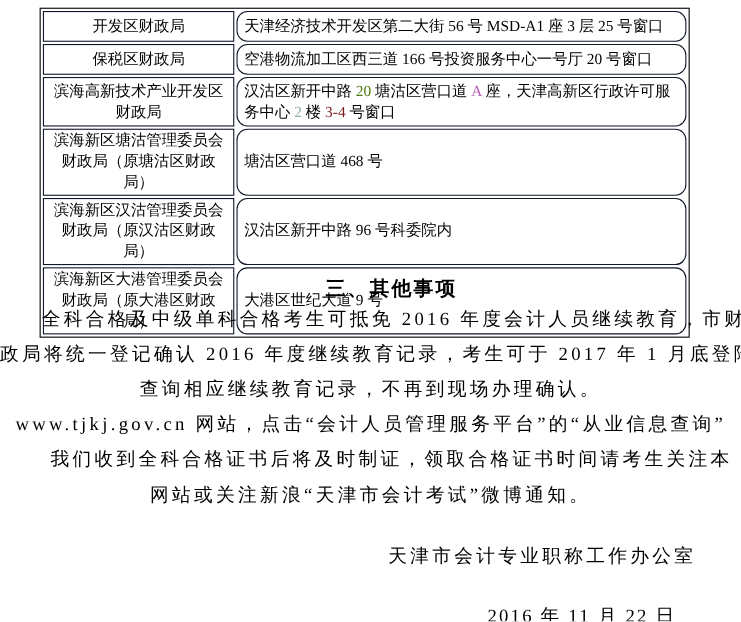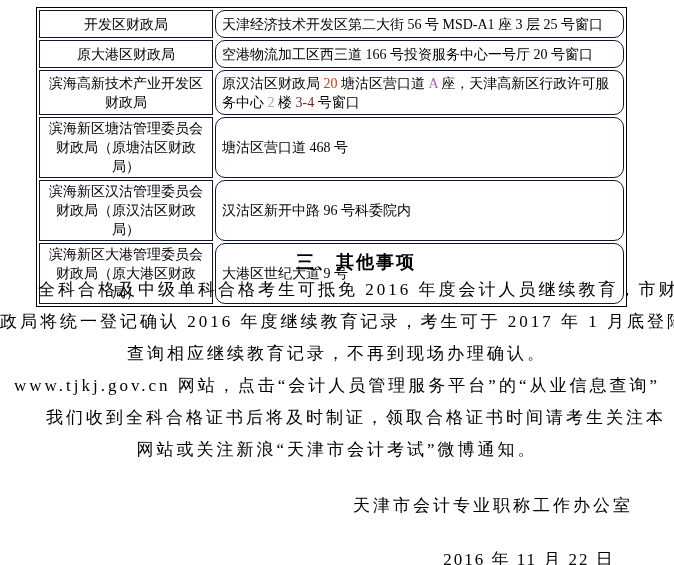--- a/index.html
+++ b/index.html
@@ -61,26 +61,26 @@
 
 <div class="page">
 
   <table class="office-table">
     <tbody>
         <tr>
           <td class="org">开发区财政局</td>
           <td class="addr"><span>天津经济技术开发区第二大街 56 号 MSD-A1 座 3 层 25 号窗口</span></td>
         </tr>
         <tr>
-          <td class="org">原大港区财政局</td>
+          <td class="org">保税区财政局</td>
           <td class="addr"><span>空港物流加工区西三道 166 号投资服务中心一号厅 20 号窗口</span></td>
         </tr>
         <tr>
           <td class="org">滨海高新技术产业开发区财政局</td>
-          <td class="addr"><span>原汉沽区财政局 </span><span style="color: #c2410c;">20</span><span> 塘沽区营口道 </span><span style="color: rgb(179, 90, 179);">A</span><span> 座，天津高新区行政许可服务中心 </span><span style="color: rgb(143, 174, 174);">2</span><span> 楼 </span><span style="color: #7f1d1d;">3-4</span><span> 号窗口</span></td>
+          <td class="addr"><span>汉沽区新开中路 </span><span style="color: #4d7c0f;">20</span><span> 塘沽区营口道 </span><span style="color: rgb(179, 90, 179);">A</span><span> 座，天津高新区行政许可服务中心 </span><span style="color: rgb(143, 174, 174);">2</span><span> 楼 </span><span style="color: #7f1d1d;">3-4</span><span> 号窗口</span></td>
         </tr>
         <tr>
           <td class="org">滨海新区塘沽管理委员会财政局（原塘沽区财政局）</td>
           <td class="addr"><span>塘沽区营口道 468 号</span></td>
         </tr>
         <tr>
           <td class="org">滨海新区汉沽管理委员会财政局（原汉沽区财政局）</td>
           <td class="addr"><span>汉沽区新开中路 96 号科委院内</span></td>
         </tr>
         <tr>

